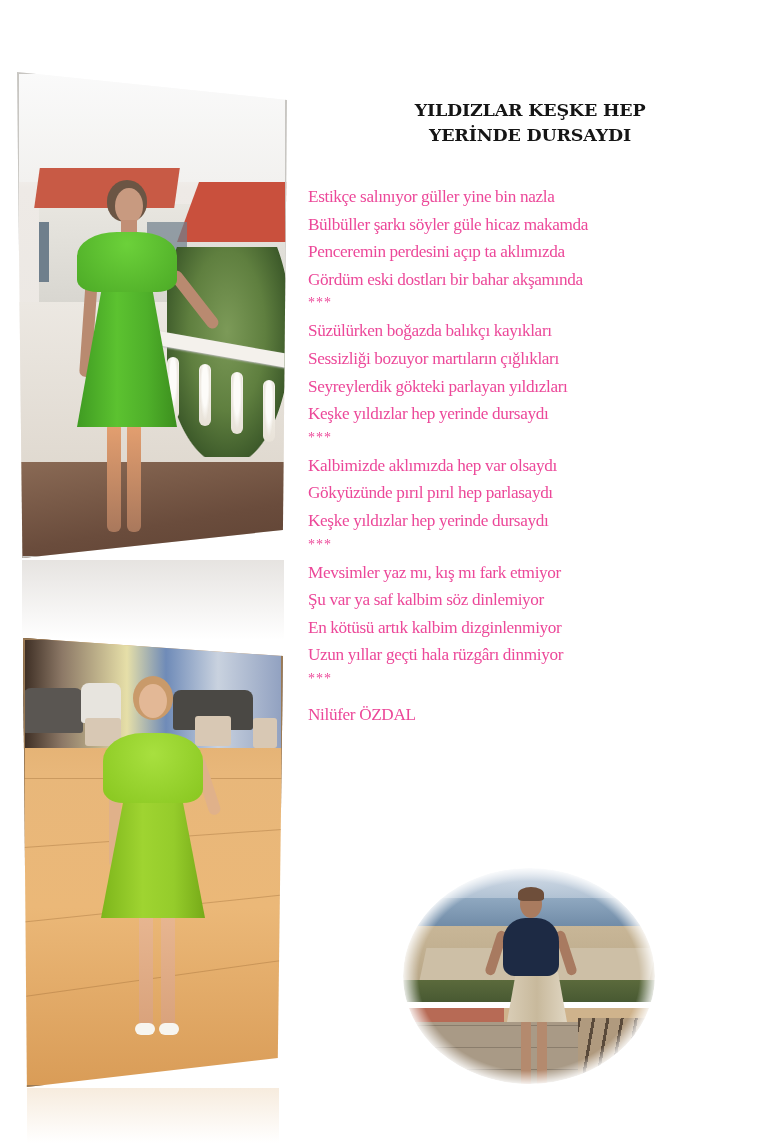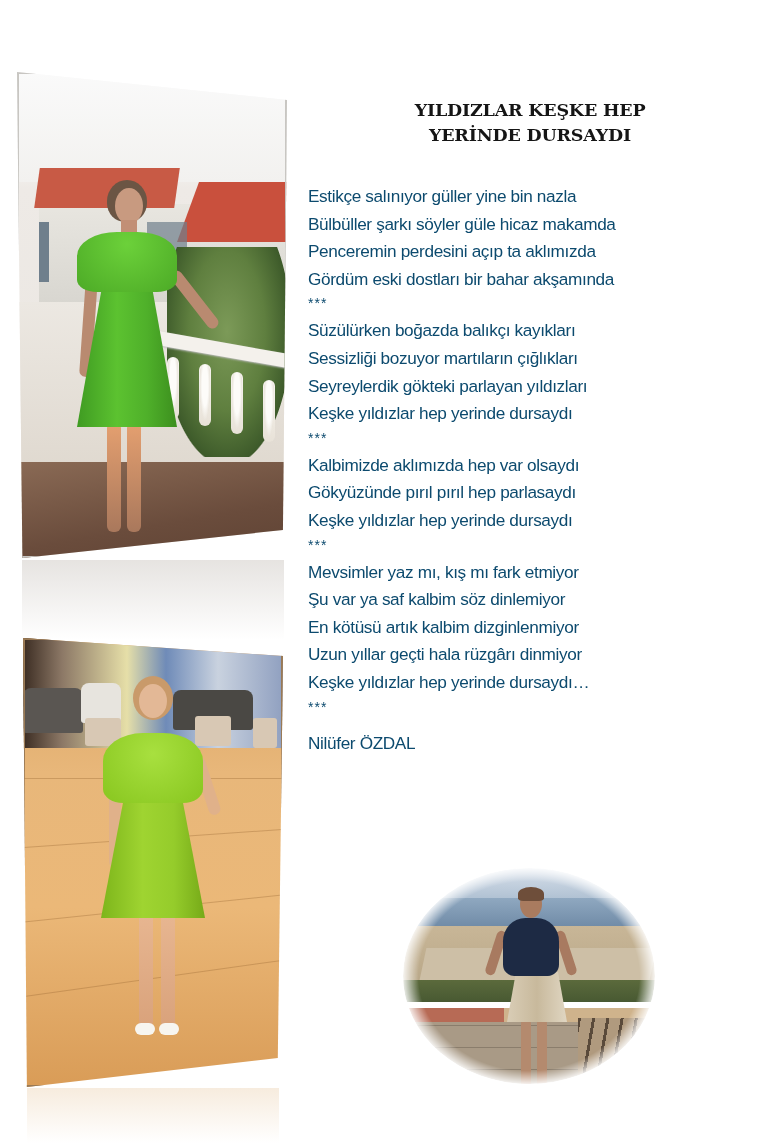--- a/index.html
+++ b/index.html
@@ -99,22 +99,22 @@
     }
 
     
     .poem-title {
       position:absolute; left:372px; top:98px; width:316px;
       text-align:center; font-family:"DejaVu Serif", serif; font-weight:bold;
       font-size:17.5px; line-height:25px; color:#151515; letter-spacing:-0.2px;
     }
     .poem {
       position:absolute; left:308px; top:183px; width:450px;
-      font-family:Liberation Sans, sans-serif;
-      font-size:17.2px; letter-spacing:-0.35px; color:#0c4a6e;
+      font-family:Liberation Serif, serif;
+      font-size:17.2px; letter-spacing:-0.35px; color:#ec4899;
     }
     .line { height:27.6px; line-height:27.6px; white-space:nowrap; }
     .sep { height:24px; line-height:20px; font-size:14px; letter-spacing:1px; }
     .author { margin-top:8px; height:28px; line-height:28px; }
 
     
     .oval {
       position:absolute; left:403px; top:868px; width:252px; height:216px;
       border-radius:50%; overflow:hidden;
       -webkit-mask-image: radial-gradient(ellipse at center, #000 62%, transparent 72%);
@@ -221,21 +221,20 @@
     <div class="line">Kalbimizde aklımızda hep var olsaydı</div>
     <div class="line">Gökyüzünde pırıl pırıl hep parlasaydı</div>
     <div class="line">Keşke yıldızlar hep yerinde dursaydı</div>
     <div class="sep">***</div>
   </div>
   <div class="stanza">
     <div class="line">Mevsimler yaz mı, kış mı fark etmiyor</div>
     <div class="line">Şu var ya saf kalbim söz dinlemiyor</div>
     <div class="line">En kötüsü artık kalbim dizginlenmiyor</div>
     <div class="line">Uzun yıllar geçti hala rüzgârı dinmiyor</div>
-    <div class="line">Keşke yıldızlar hep yerinde dursaydı…</div>
     <div class="sep">***</div>
   </div>
   <div class="line author">Nilüfer ÖZDAL</div>
 </div>
 
 <div class="oval">
   <div class="ov-sky"></div>
   <div class="ov-sea"></div>
   <div class="ov-sand"></div>
   <div class="ov-slab"></div>

